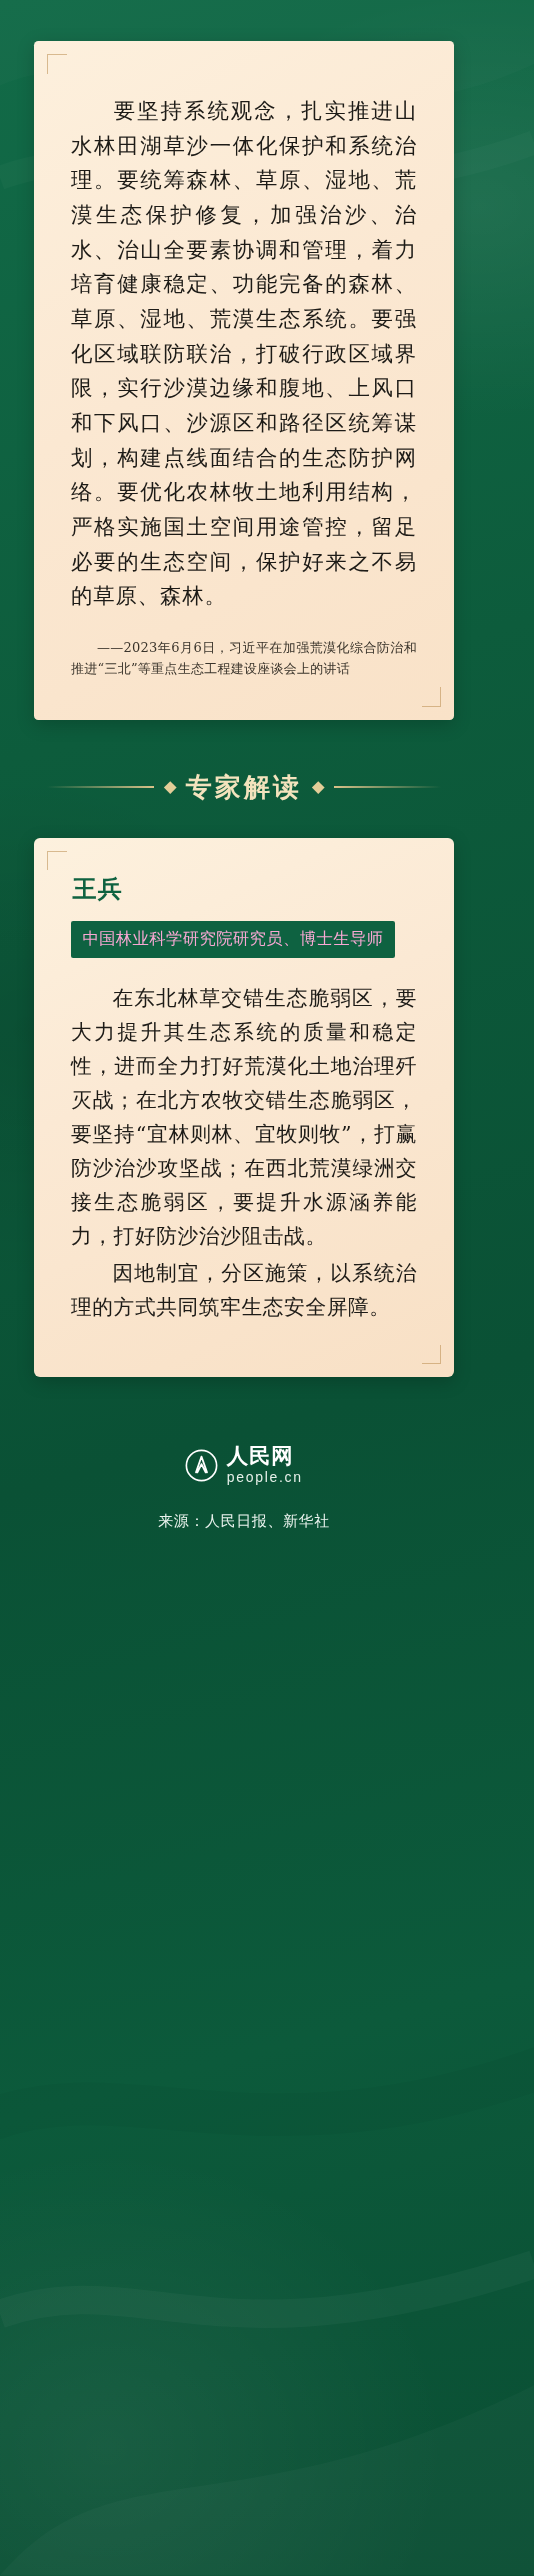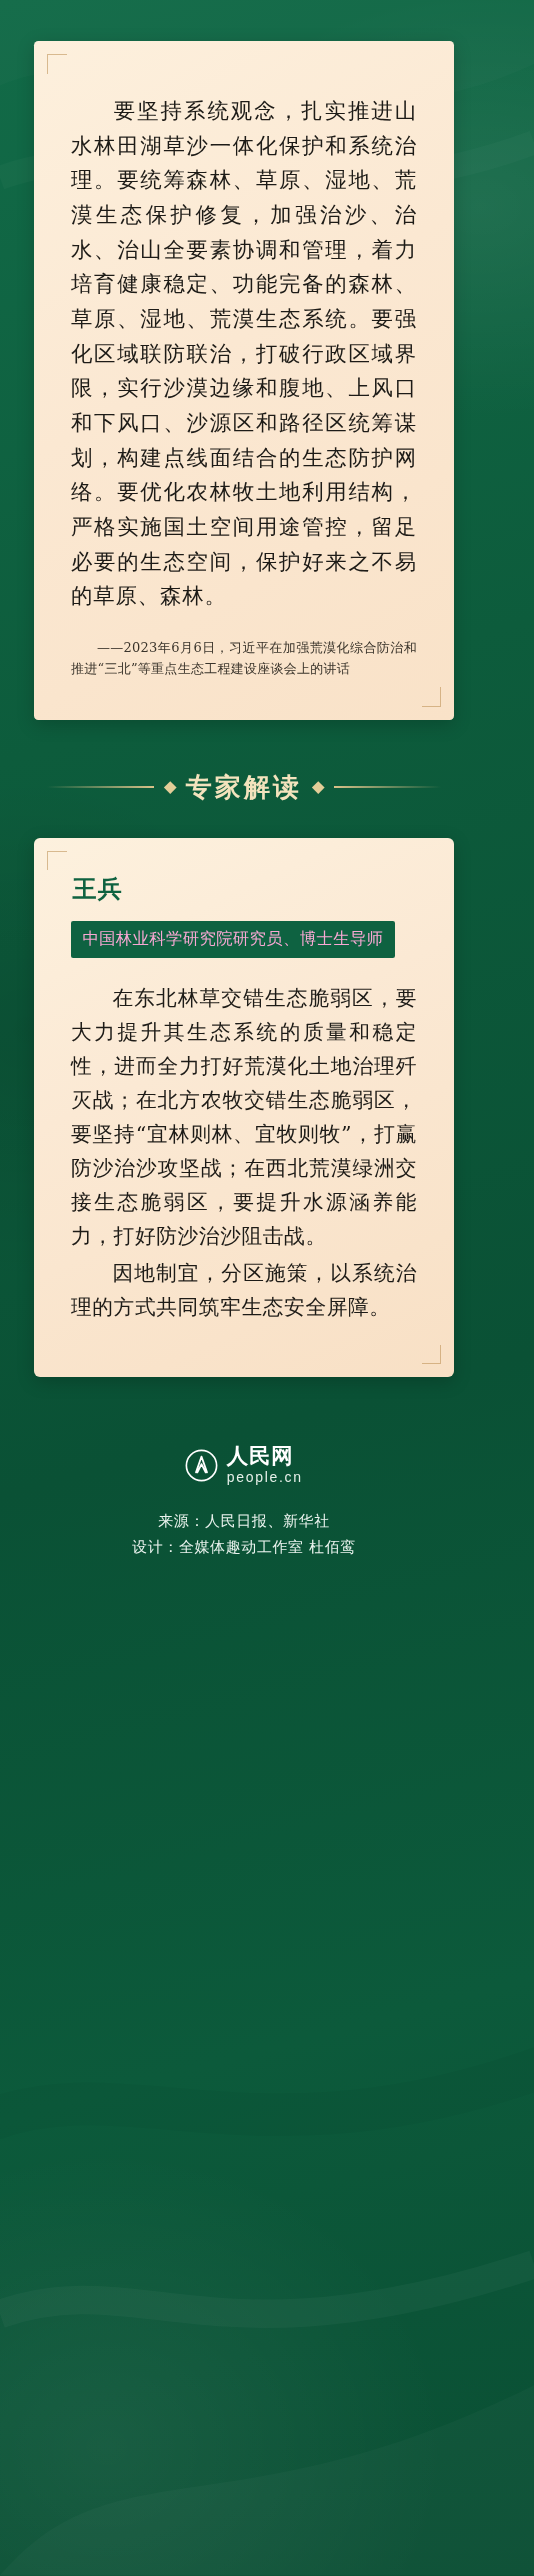--- a/index.html
+++ b/index.html
@@ -239,17 +239,16 @@
       <svg class="logo-mark" viewBox="0 0 48 48">
         <circle cx="24" cy="24" r="22" fill="none" stroke="#ffffff" stroke-width="2.4"></circle>
         <path d="M24 11 L16 34 M24 11 L32 34 M24 22 L18 34 M24 22 L30 34" stroke="#ffffff" stroke-width="2.6" fill="none" stroke-linecap="round"></path>
       </svg>
       <span class="logo-text">
         <span class="cn">人民网</span>
         <span class="en">people.cn</span>
       </span>
     </div>
     <div class="meta-line">来源：人民日报、新华社</div>
-    <div class="meta-line">设计：全媒体趣动工作室 杜佰鸾</div>
   </footer>
 
 </div>
 
 
 </body></html>

